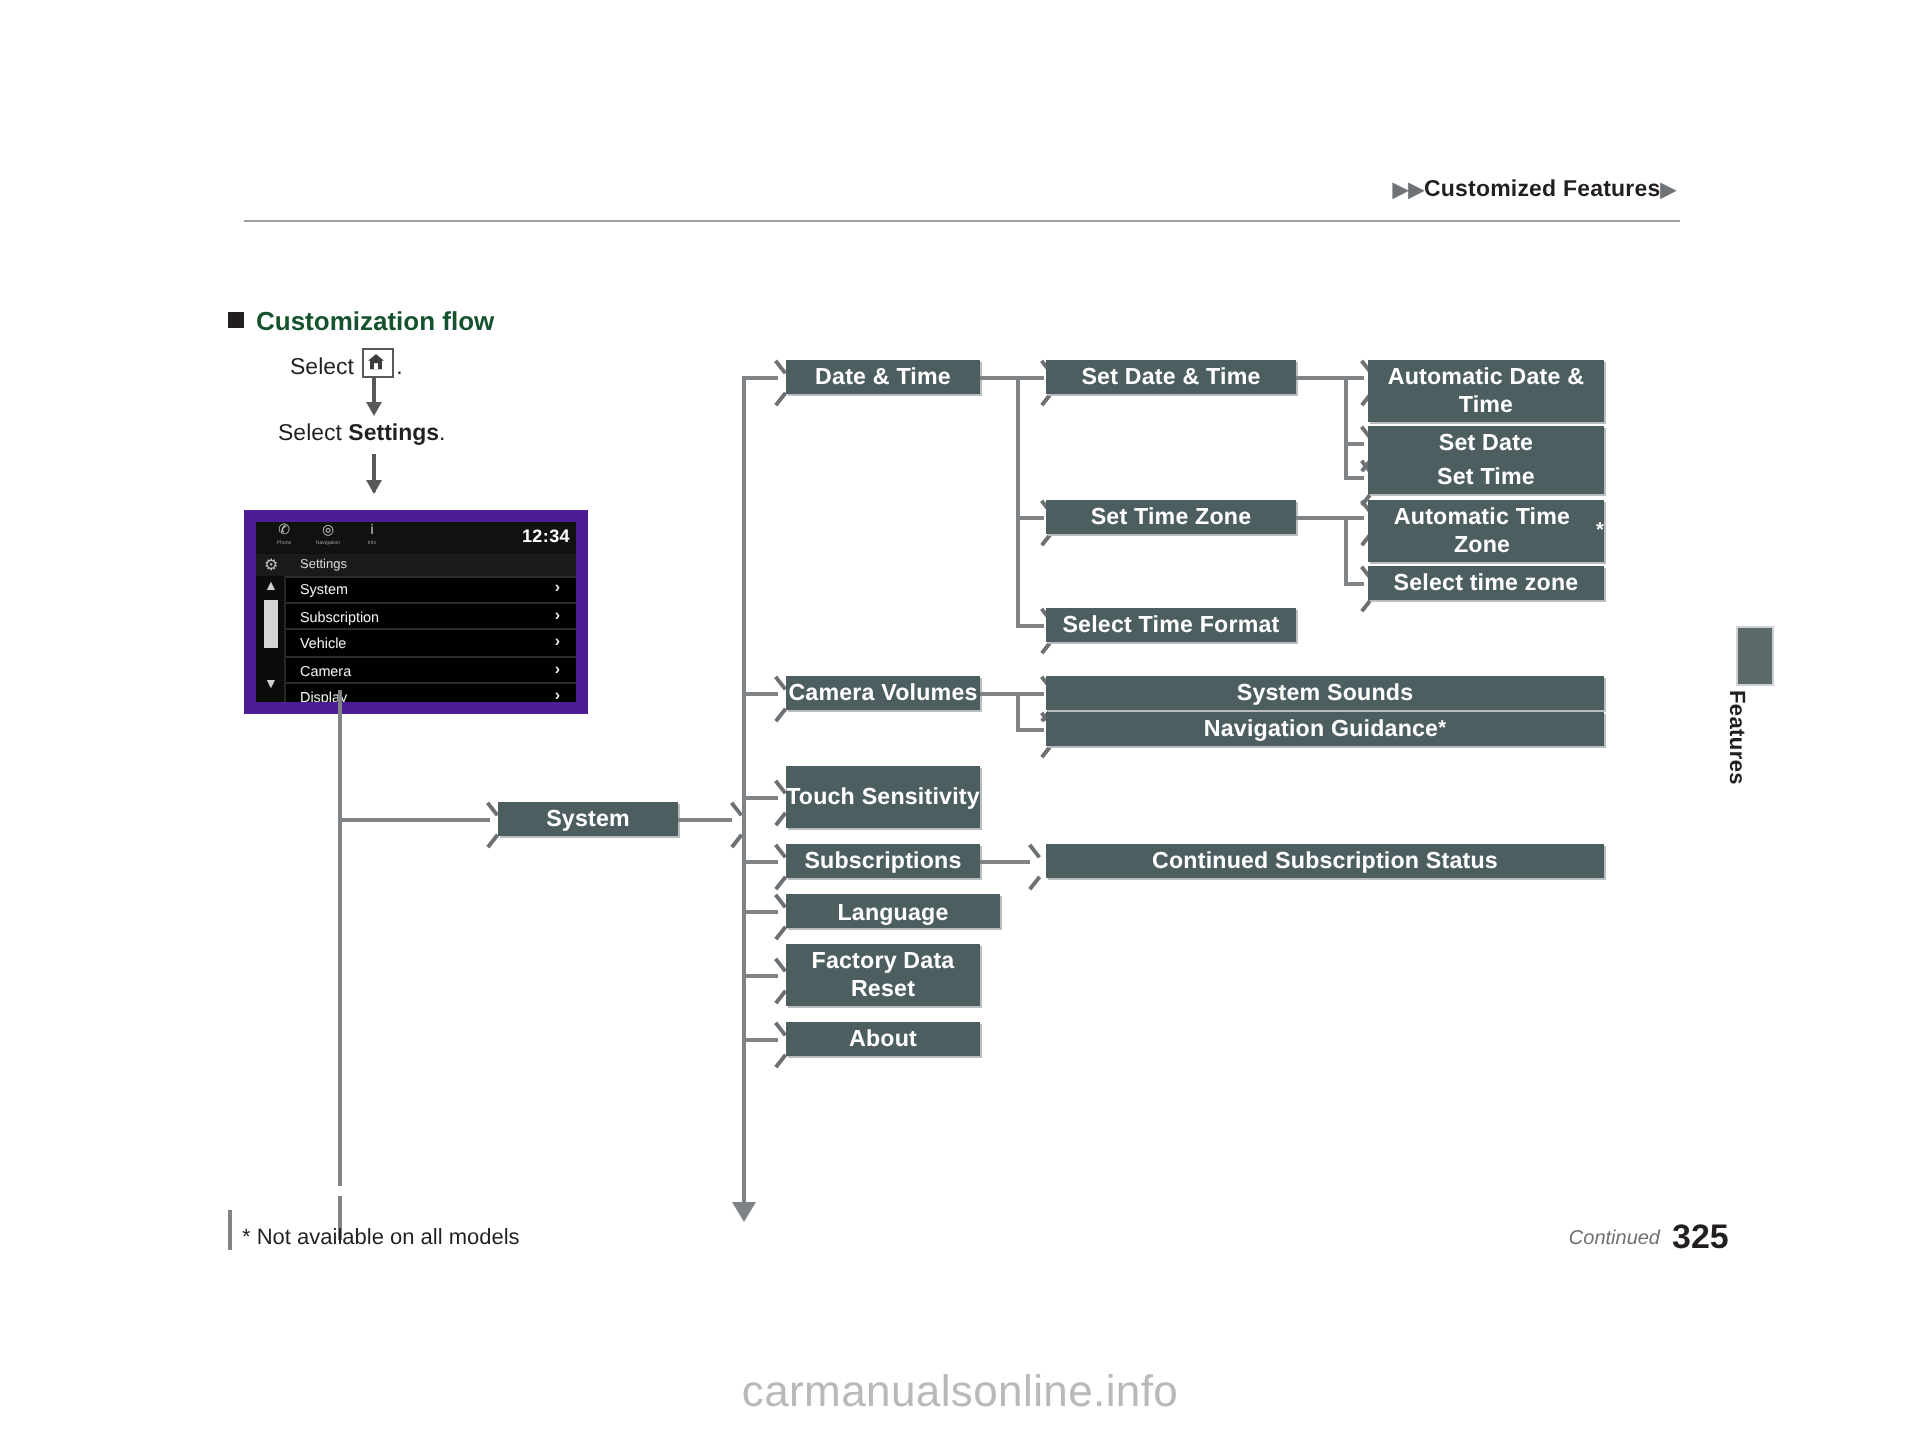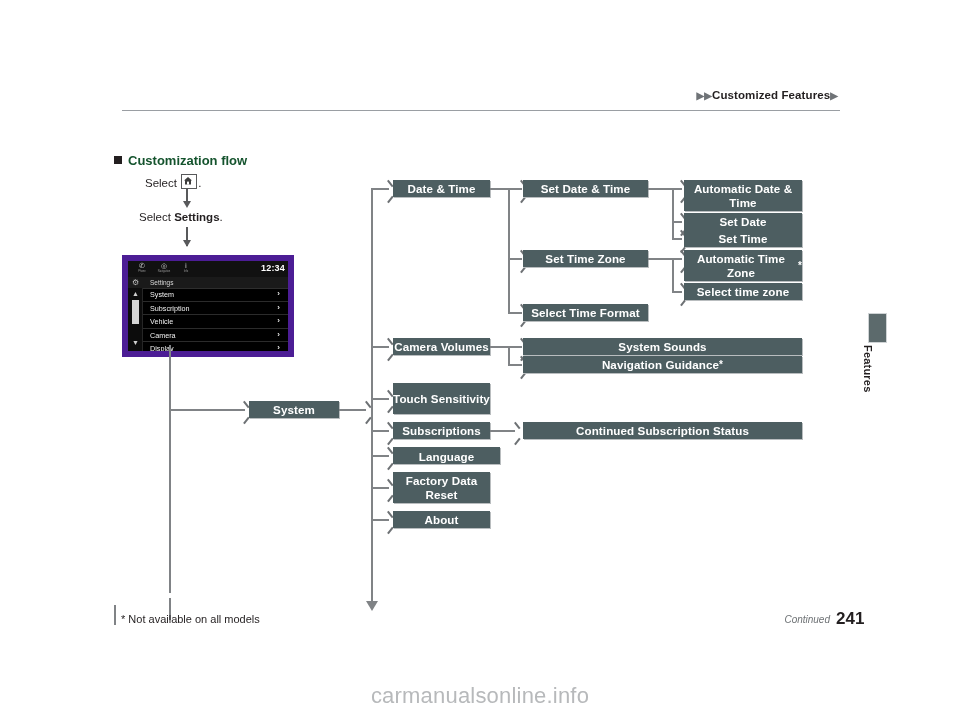--- a/index.html
+++ b/index.html
@@ -430,16 +430,16 @@
   <div class="ln hline" style="left:490px;top:430px;width:25px;"></div>
   <div class="ah" style="left:511px;top:424px;"></div>
 
   <div class="box" style="left:523px;top:422px;width:279px;height:17px;">
     <span>Continued Subscription Status</span>
   </div>
 
   <div class="foot-rule"></div>
   <div class="foot-note">* Not available on all models</div>
   <div class="cont">Continued</div>
-  <div class="pgnum">241</div>
+  <div class="pgnum">325</div>
   <div class="watermark">carmanualsonline.info</div>
 
 </div>
 
 </body></html>

